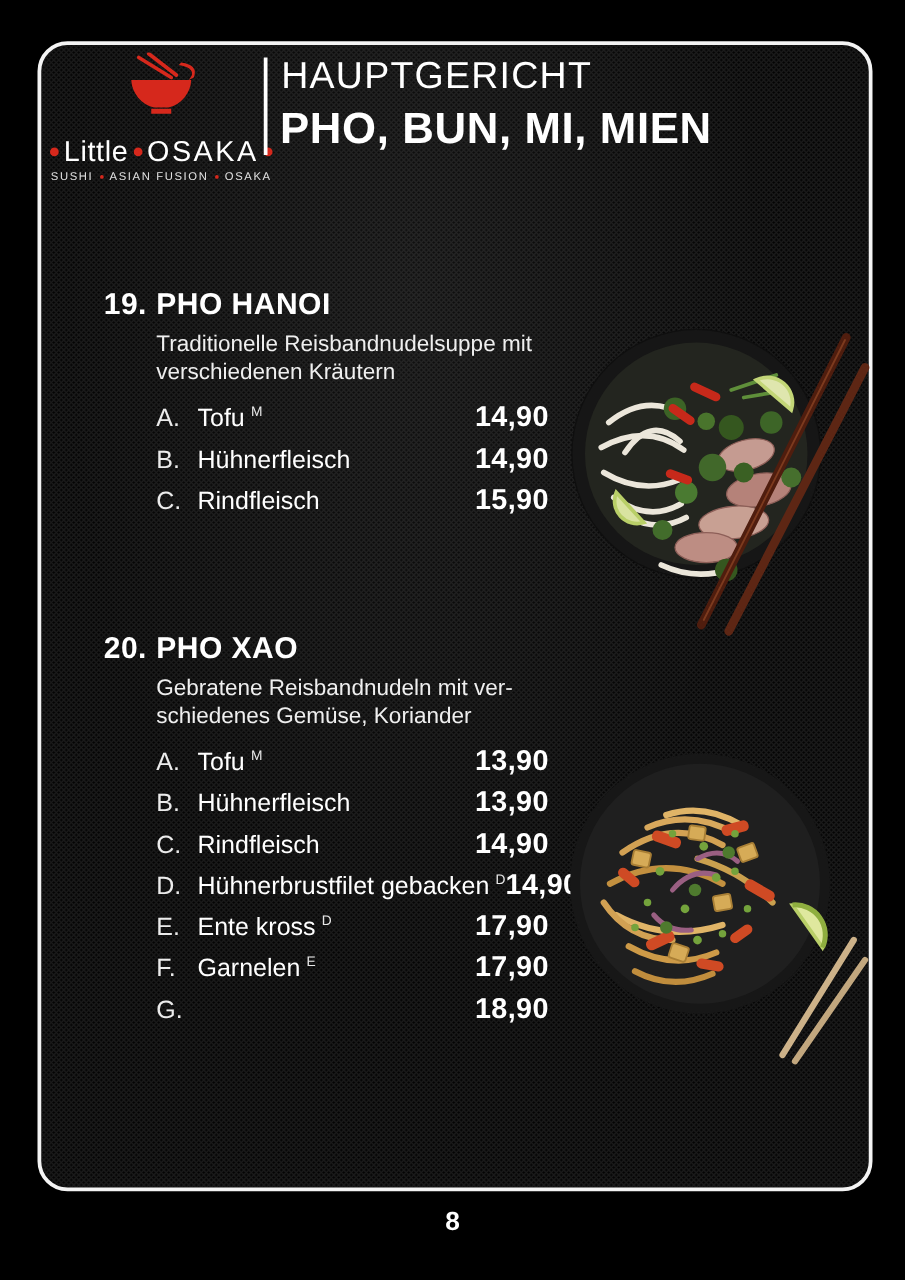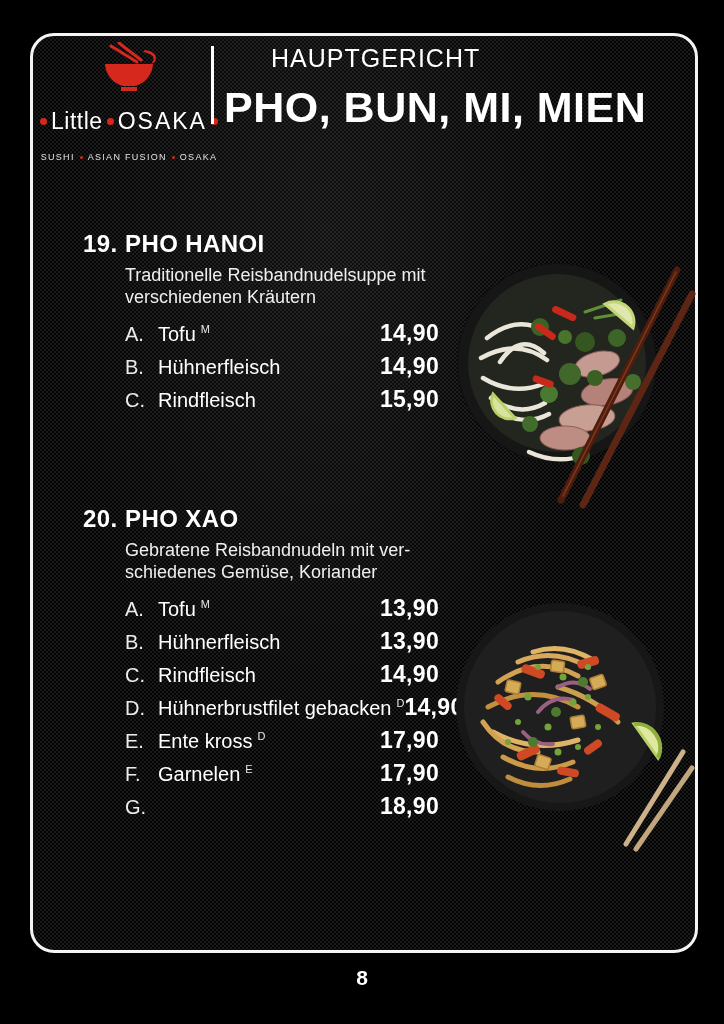--- a/index.html
+++ b/index.html
@@ -21,27 +21,27 @@
     background-size:100% 100%, 4px 4px, 4px 4px;
     background-position:0 0, 0 0, 2px 2px;
   }
   
   .logo{ position:absolute; left:40px; top:42px; width:178px; text-align:center; }
   .logo svg{ display:block; margin:0 auto; }
   .brand-line{ margin-top:14px; display:flex; align-items:center; justify-content:center; gap:4px;
     font-size:23px; font-weight:400; letter-spacing:0.5px; white-space:nowrap; }
   .brand-osaka{ letter-spacing:2px; }
   .dot{ width:7px; height:7px; border-radius:50%; background:#d6281c; display:inline-block; flex:0 0 auto; }
-  .tagline{ margin-top:17px; display:flex; align-items:center; justify-content:center; gap:5px;
+  .tagline{ margin-top:1px; display:flex; align-items:center; justify-content:center; gap:5px;
     font-size:9px; letter-spacing:1.3px; color:#e3e3e3; white-space:nowrap; }
   .tag-dot{ width:3px; height:3px; border-radius:50%; background:#d6281c; display:inline-block; flex:0 0 auto; }
   .vsep{ position:absolute; left:211px; top:46px; width:3px; height:78px; background:#fff; }
-  .head-cat{ position:absolute; left:225px; top:44px; font-size:25px; font-weight:400;
-    letter-spacing:1px; color:#fff; white-space:nowrap;padding-left:46px; }
-  .head-sub{ position:absolute; left:224px; top:83px; font-size:43px; font-weight:700;
+  .head-cat{ position:absolute; left:225px; top:44px; font-size:30px; font-weight:400;
+    letter-spacing:1px; color:#fff; white-space:nowrap; }
+  .head-sub{ position:absolute; left:224px; top:83px; font-size:35px; font-weight:700;
     letter-spacing:0.5px; color:#fff; white-space:nowrap; }
   
   .item{ position:absolute; left:55px; width:384px;padding-left:28px; }
   .item-19{ top:230px; }
   .item-20{ top:505px; }
   .item-head{ display:flex; font-size:24px; font-weight:700; letter-spacing:0.4px; }
   .item-num{ width:42px; flex:0 0 auto; }
   .desc{ margin-left:42px; margin-top:6px; font-size:18px; line-height:22px; color:#efefef; font-weight:400; }
   .opts{ margin-left:42px; margin-top:12px; }
   .opt{ display:flex; align-items:baseline; height:33px; }

